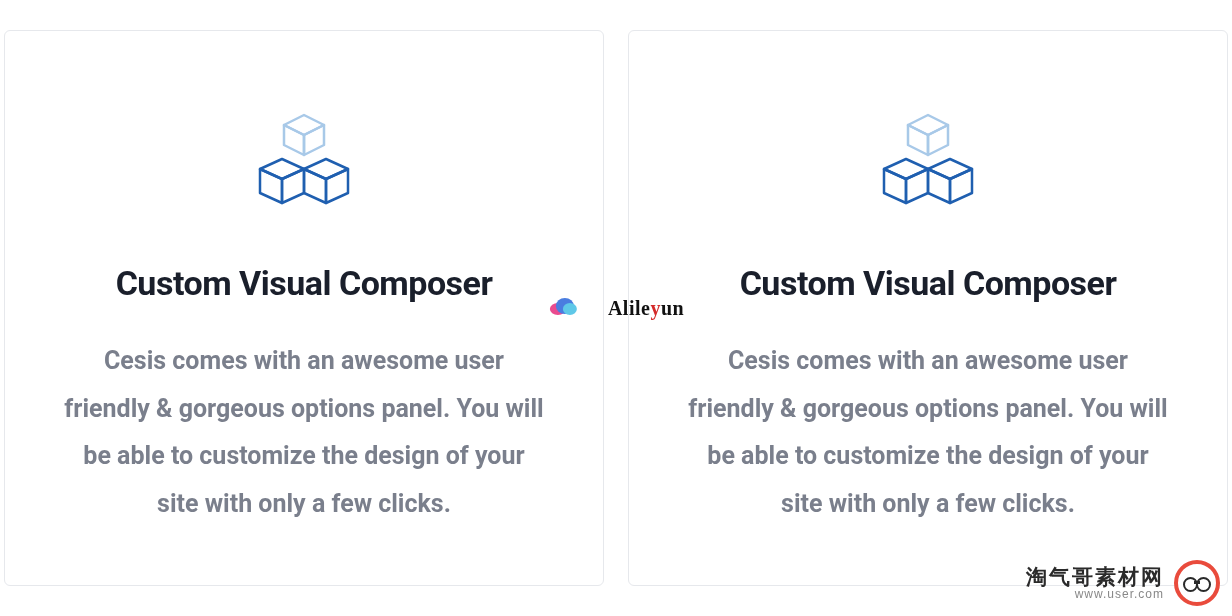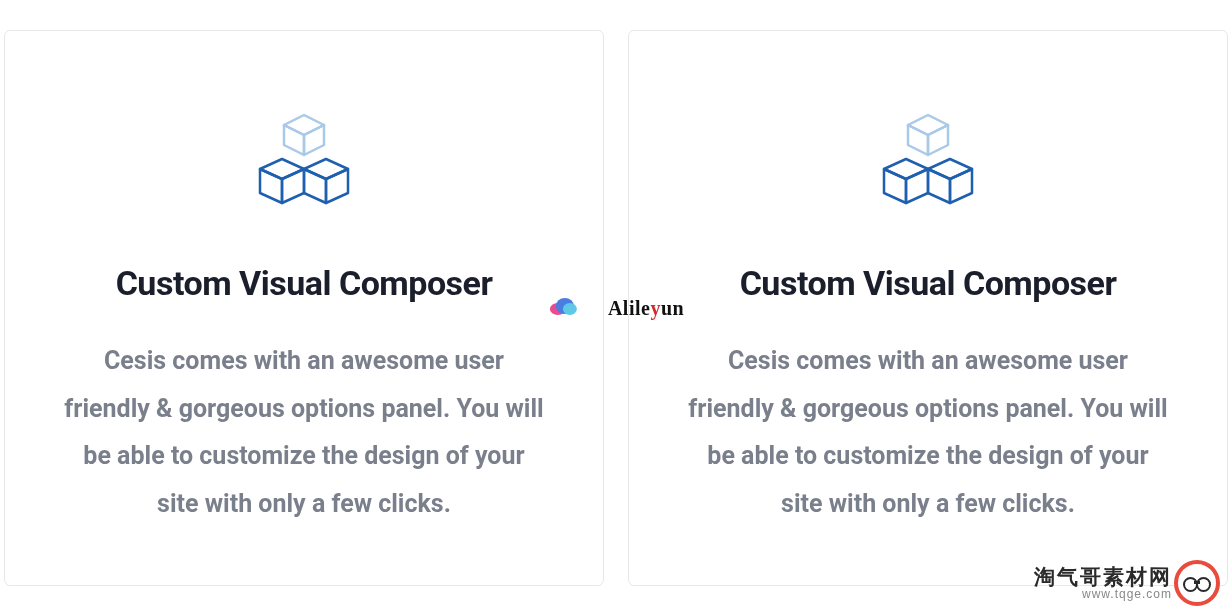--- a/index.html
+++ b/index.html
@@ -67,21 +67,21 @@
     margin-left: 24px;
   }
   .wm-text .accent { color: #d42a2a; }
   
   .watermark-br {
     position: absolute;
     right: 12px;
     bottom: 10px;
     display: flex;
     align-items: center;
-    gap: 2px;
+    gap: 10px;
     z-index: 6;
     pointer-events: none;
   }
   .br-text {
     text-align: right;
     line-height: 1.1;
   }
   .br-text .line1 {
     font-size: 21px;
     font-weight: 700;
@@ -198,20 +198,20 @@
     </svg>
   </span>
   <span class="wm-text">
     <span>Alile</span><span class="accent">y</span><span>un</span>
   </span>
 </div>
 
 <div class="watermark-br">
   <div class="br-text">
     <div class="line1">淘气哥素材网</div>
-    <div class="line2">www.tqge.com</div>
+    <div class="line2">www.user.com</div>
   </div>
   <div class="emoji-badge">
     <div class="glasses">
       <div class="glasses-bridge"></div>
     </div>
   </div>
 </div>
 
 </body></html>

